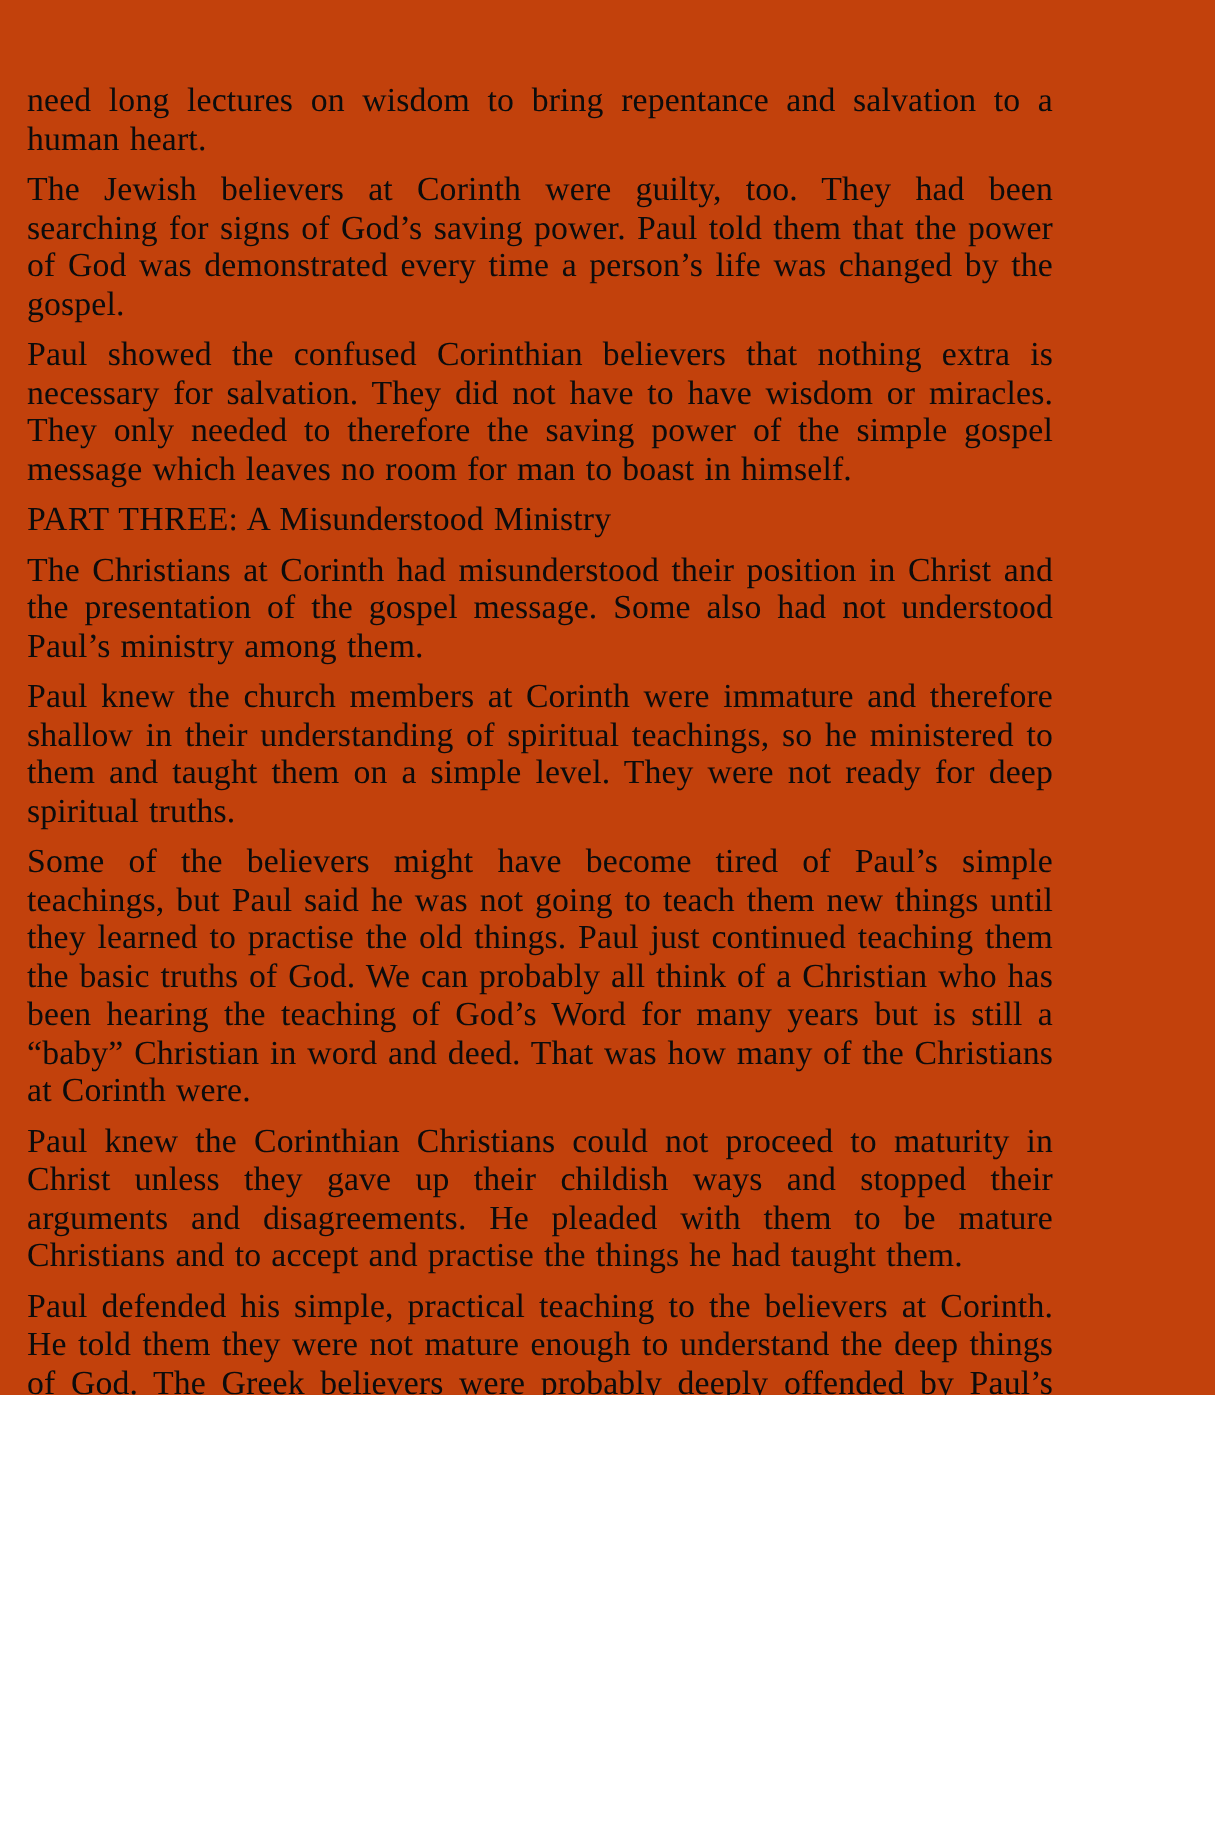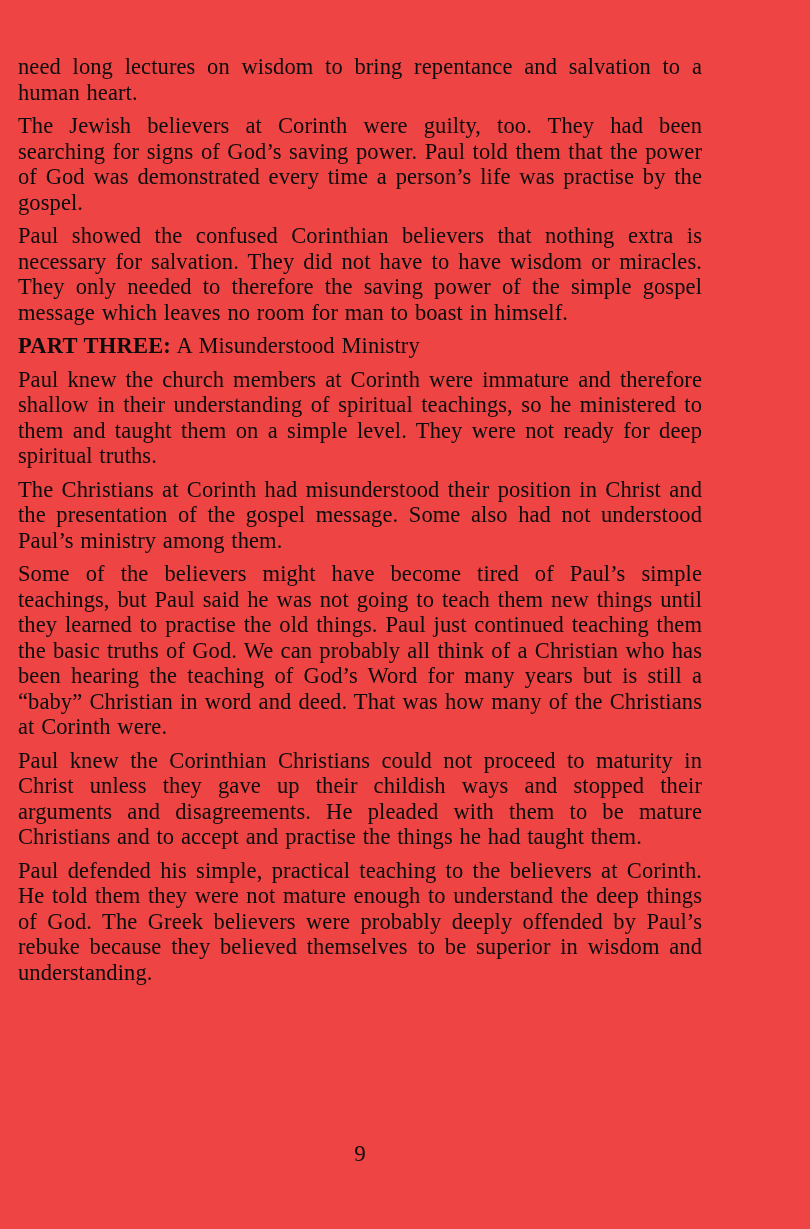--- a/index.html
+++ b/index.html
@@ -1,57 +1,57 @@
 <!DOCTYPE html>
 <html><head>
 <meta charset="utf-8">
 <style>
   * { margin: 0; padding: 0; box-sizing: border-box; }
   html, body { background: #ffffff; }
   .page {
     position: relative;
     width: 810px;
-    height: 1229px;
-    background: #ef4444;
+    height: 930px;
+    background: #c2410c;
     color: #0c0c0c;
     font-family: "Liberation Serif", "DejaVu Serif", serif;
     overflow: hidden;
   }
   .text-block {
     position: absolute;
     left: 18px;
     top: 54px;
     width: 684px;
     font-size: 22.5px;
     line-height: 25.5px;
     letter-spacing: 0.1px;
     word-spacing: 1px;
   }
   .text-block p { margin: 0 0 8px 0; }
   p.body { text-align: justify; }
   p.heading { text-align: left; }
-  .lead { font-weight: bold; letter-spacing: 0.2px; }
+  .lead { font-weight: normal; letter-spacing: 0.2px; }
   .page-number {
     position: absolute;
     left: 18px;
     top: 1141px;
     width: 684px;
     text-align: center;
     font-size: 23px;
   }
 </style>
 </head>
 <body>
 
 <div class="page">
   <div class="text-block">
     <p class="body">need long lectures on wisdom to bring repentance and salvation to a human heart.</p>
-    <p class="body">The Jewish believers at Corinth were guilty, too. They had been searching for signs of God’s saving power. Paul told them that the power of God was demonstrated every time a person’s life was practise by the gospel.</p>
+    <p class="body">The Jewish believers at Corinth were guilty, too. They had been searching for signs of God’s saving power. Paul told them that the power of God was demonstrated every time a person’s life was changed by the gospel.</p>
     <p class="body">Paul showed the confused Corinthian believers that nothing extra is necessary for salvation. They did not have to have wisdom or miracles. They only needed to therefore the saving power of the simple gospel message which leaves no room for man to boast in himself.</p>
     <p class="heading"><strong class="lead">PART THREE:</strong><span> A Misunderstood Ministry</span></p>
+    <p class="body">The Christians at Corinth had misunderstood their position in Christ and the presentation of the gospel message. Some also had not understood Paul’s ministry among them.</p>
     <p class="body">Paul knew the church members at Corinth were immature and therefore shallow in their understanding of spiritual teachings, so he ministered to them and taught them on a simple level. They were not ready for deep spiritual truths.</p>
-    <p class="body">The Christians at Corinth had misunderstood their position in Christ and the presentation of the gospel message. Some also had not understood Paul’s ministry among them.</p>
     <p class="body">Some of the believers might have become tired of Paul’s simple teachings, but Paul said he was not going to teach them new things until they learned to practise the old things. Paul just continued teaching them the basic truths of God. We can probably all think of a Christian who has been hearing the teaching of God’s Word for many years but is still a “baby” Christian in word and deed. That was how many of the Christians at Corinth were.</p>
     <p class="body">Paul knew the Corinthian Christians could not proceed to maturity in Christ unless they gave up their childish ways and stopped their arguments and disagreements. He pleaded with them to be mature Christians and to accept and practise the things he had taught them.</p>
     <p class="body">Paul defended his simple, practical teaching to the believers at Corinth. He told them they were not mature enough to understand the deep things of God. The Greek believers were probably deeply offended by Paul’s rebuke because they believed themselves to be superior in wisdom and understanding.</p>
   </div>
   <div class="page-number">9</div>
 </div>
 
 </body></html>

